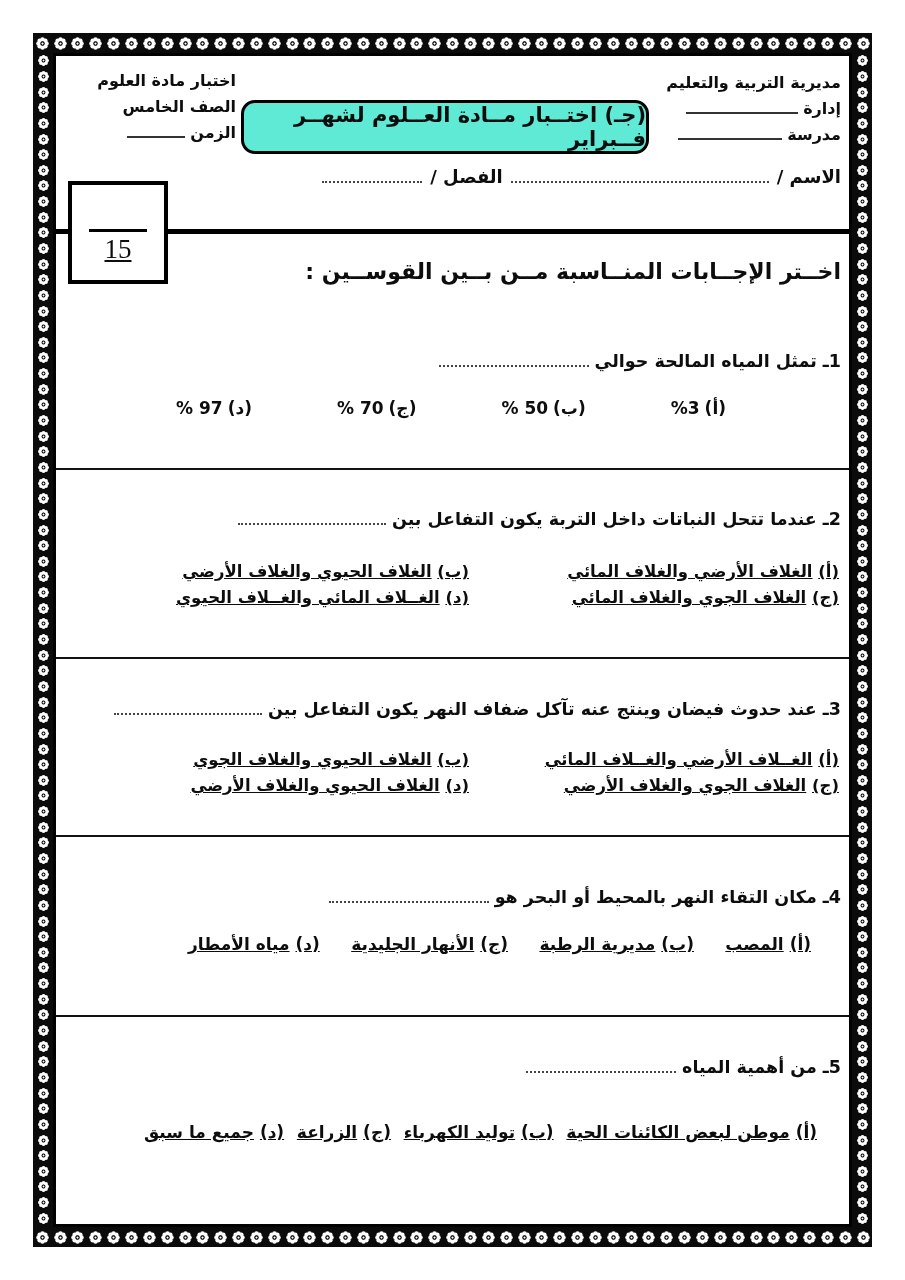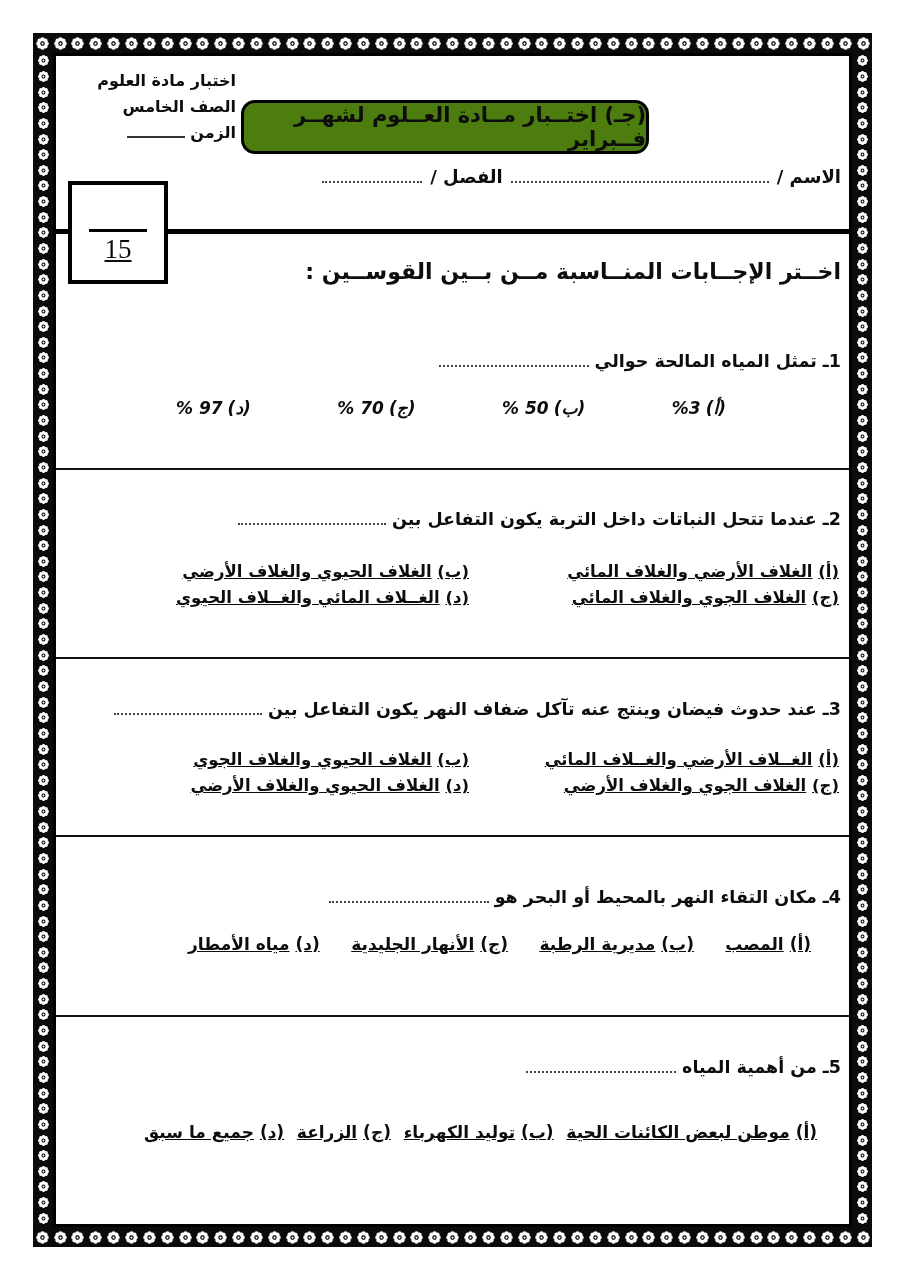--- a/index.html
+++ b/index.html
@@ -20,34 +20,34 @@
     background:#fff;border:3px solid #000;
   }
   
   .hdr-right{position:absolute;top:14px;right:8px;text-align:right;font-size:16px;line-height:26px;}
   .hdr-left{position:absolute;top:12px;left:10px;width:170px;text-align:right;font-size:16px;line-height:26px;}
   .sline{display:inline-block;border-bottom:2px solid #333;height:.9em;vertical-align:baseline;}
   .dots{display:inline-block;border-bottom:2px dotted #444;height:.85em;vertical-align:baseline;}
   .title-box{
     position:absolute;left:185px;top:44px;width:402px;height:48px;
     border:3px solid #000;border-radius:14px;display:flex;align-items:center;justify-content:center;
-    font-size:21px;background:#4d7c0f;
+    font-size:21px;background:#5eead4;
   }
   .name-row{position:absolute;top:110px;right:8px;display:flex;direction:rtl;align-items:baseline;gap:8px;font-size:18px;}
   .rule{position:absolute;left:0;right:0;top:173px;height:5px;background:#000;}
   .score-box{
     position:absolute;left:12px;top:125px;width:92px;height:95px;background:#fff;
     border:4px solid #000;z-index:3;text-align:center;text-decoration:underline;
   }
   .score-line{width:58px;height:0;border-top:3px solid #000;margin:44px auto 2px auto;}
   .score-num{font-family:"Liberation Serif","DejaVu Serif",serif;font-weight:400;font-size:27px;line-height:30px;}
   .instructions{position:absolute;top:203px;right:8px;font-size:22px;text-align:right;}
   .q-row{position:absolute;right:8px;display:flex;direction:rtl;align-items:baseline;gap:6px;font-size:17.5px;}
   .q1-opts{position:absolute;top:342px;left:120px;width:550px;display:flex;direction:rtl;justify-content:space-between;font-size:17px;}
-  .opt-ltr{direction:ltr;display:inline-flex;gap:5px;font-style:italic;}
+  .opt-ltr{direction:ltr;display:inline-flex;gap:5px;}
   .divider{position:absolute;left:0;right:0;height:2px;background:#111;}
   .opts-grid{
     position:absolute;right:10px;left:30px;display:grid;direction:rtl;
     grid-template-columns:370px 1fr;row-gap:7px;font-size:16.5px;text-align:right;
   }
   .opts-line{position:absolute;display:flex;direction:rtl;justify-content:space-between;font-size:17px;}
   .ol{display:inline;text-decoration:underline;}
 </style>
 </head>
 <body>
@@ -2986,20 +2986,31 @@
           <circle cx="6.25" cy="6.25" r="3.05" fill="#fff"></circle>
           <circle cx="10.00" cy="4.70" r="3.05" fill="#fff"></circle>
           <circle cx="13.75" cy="6.25" r="3.05" fill="#fff"></circle>
           <circle cx="10" cy="10" r="2.9" fill="#000"></circle>
           <circle cx="10" cy="10" r="1.5" fill="#fff"></circle>
         </svg>
       </div>
 
     <div class="content">
 
+      <div class="hdr-right">
+        <div>مديرية التربية والتعليم</div>
+        <div>
+          <span>إدارة</span>
+          <span class="sline" style="width:112px"></span>
+        </div>
+        <div>
+          <span>مدرسة</span>
+          <span class="sline" style="width:104px"></span>
+        </div>
+      </div>
 
       <div class="hdr-left">
         <div>اختبار مادة العلوم</div>
         <div>الصف الخامس</div>
         <div>
           <span>الزمن</span>
           <span class="sline" style="width:58px"></span>
         </div>
       </div>
 

